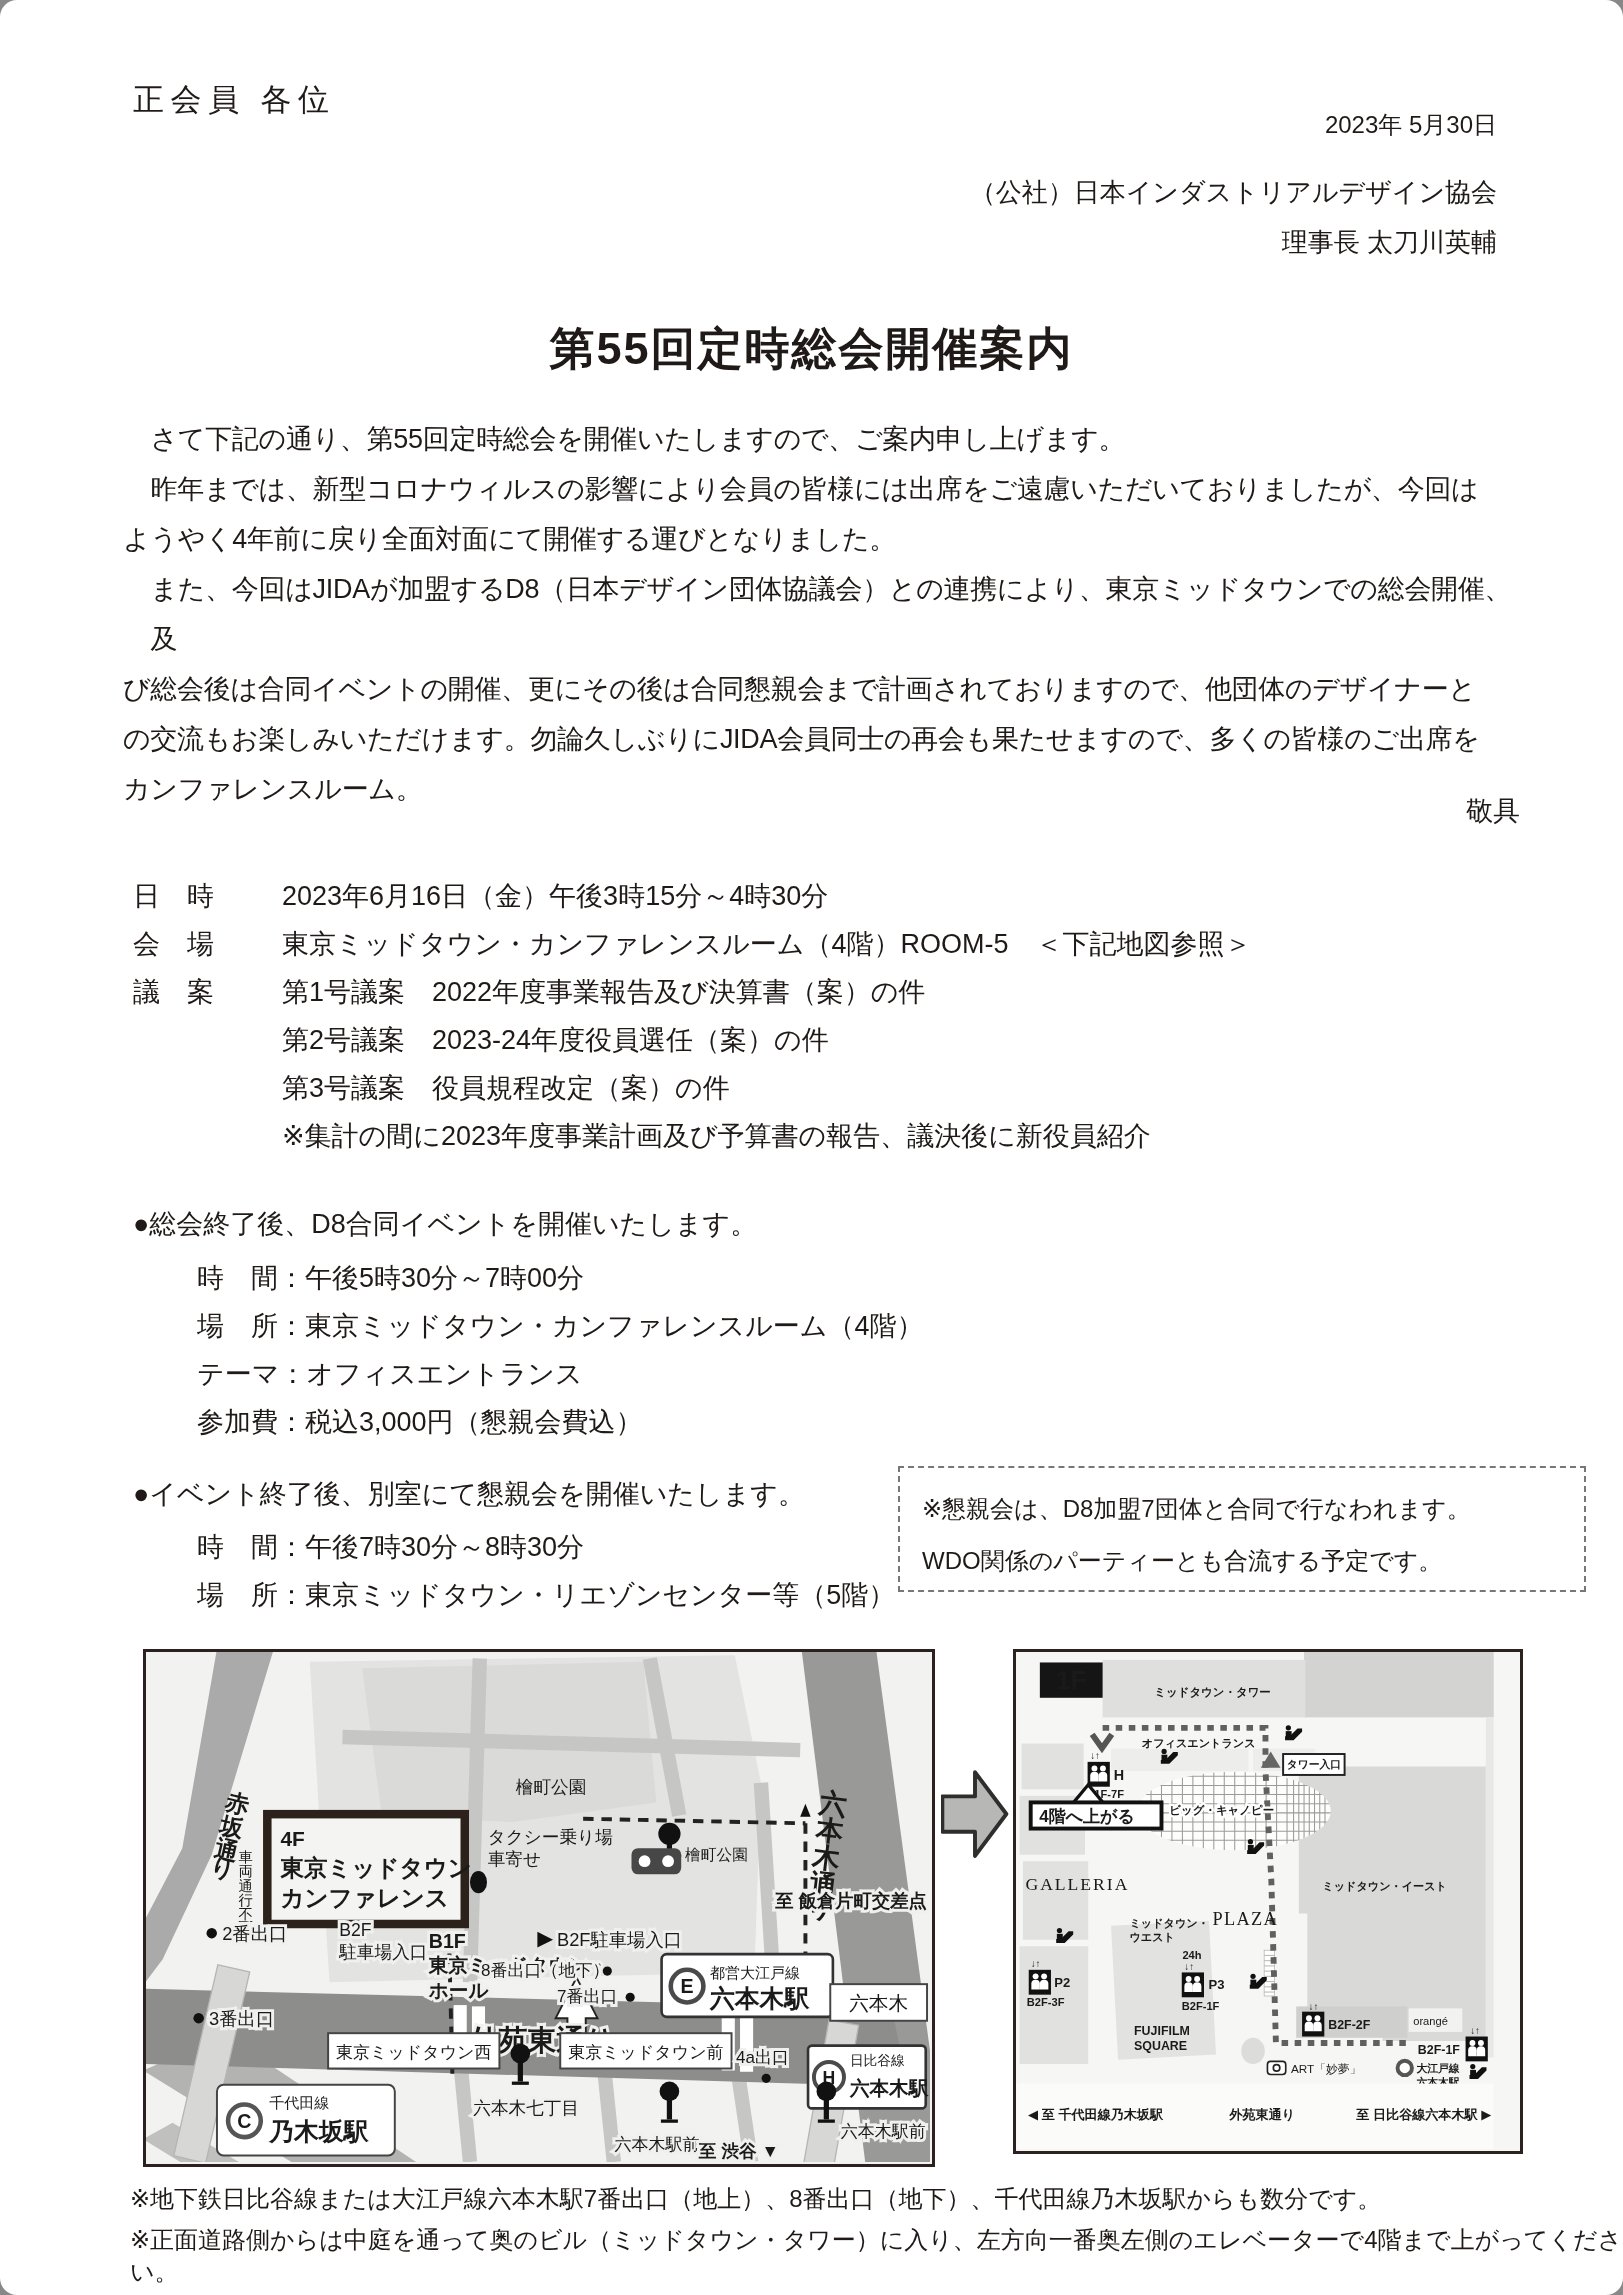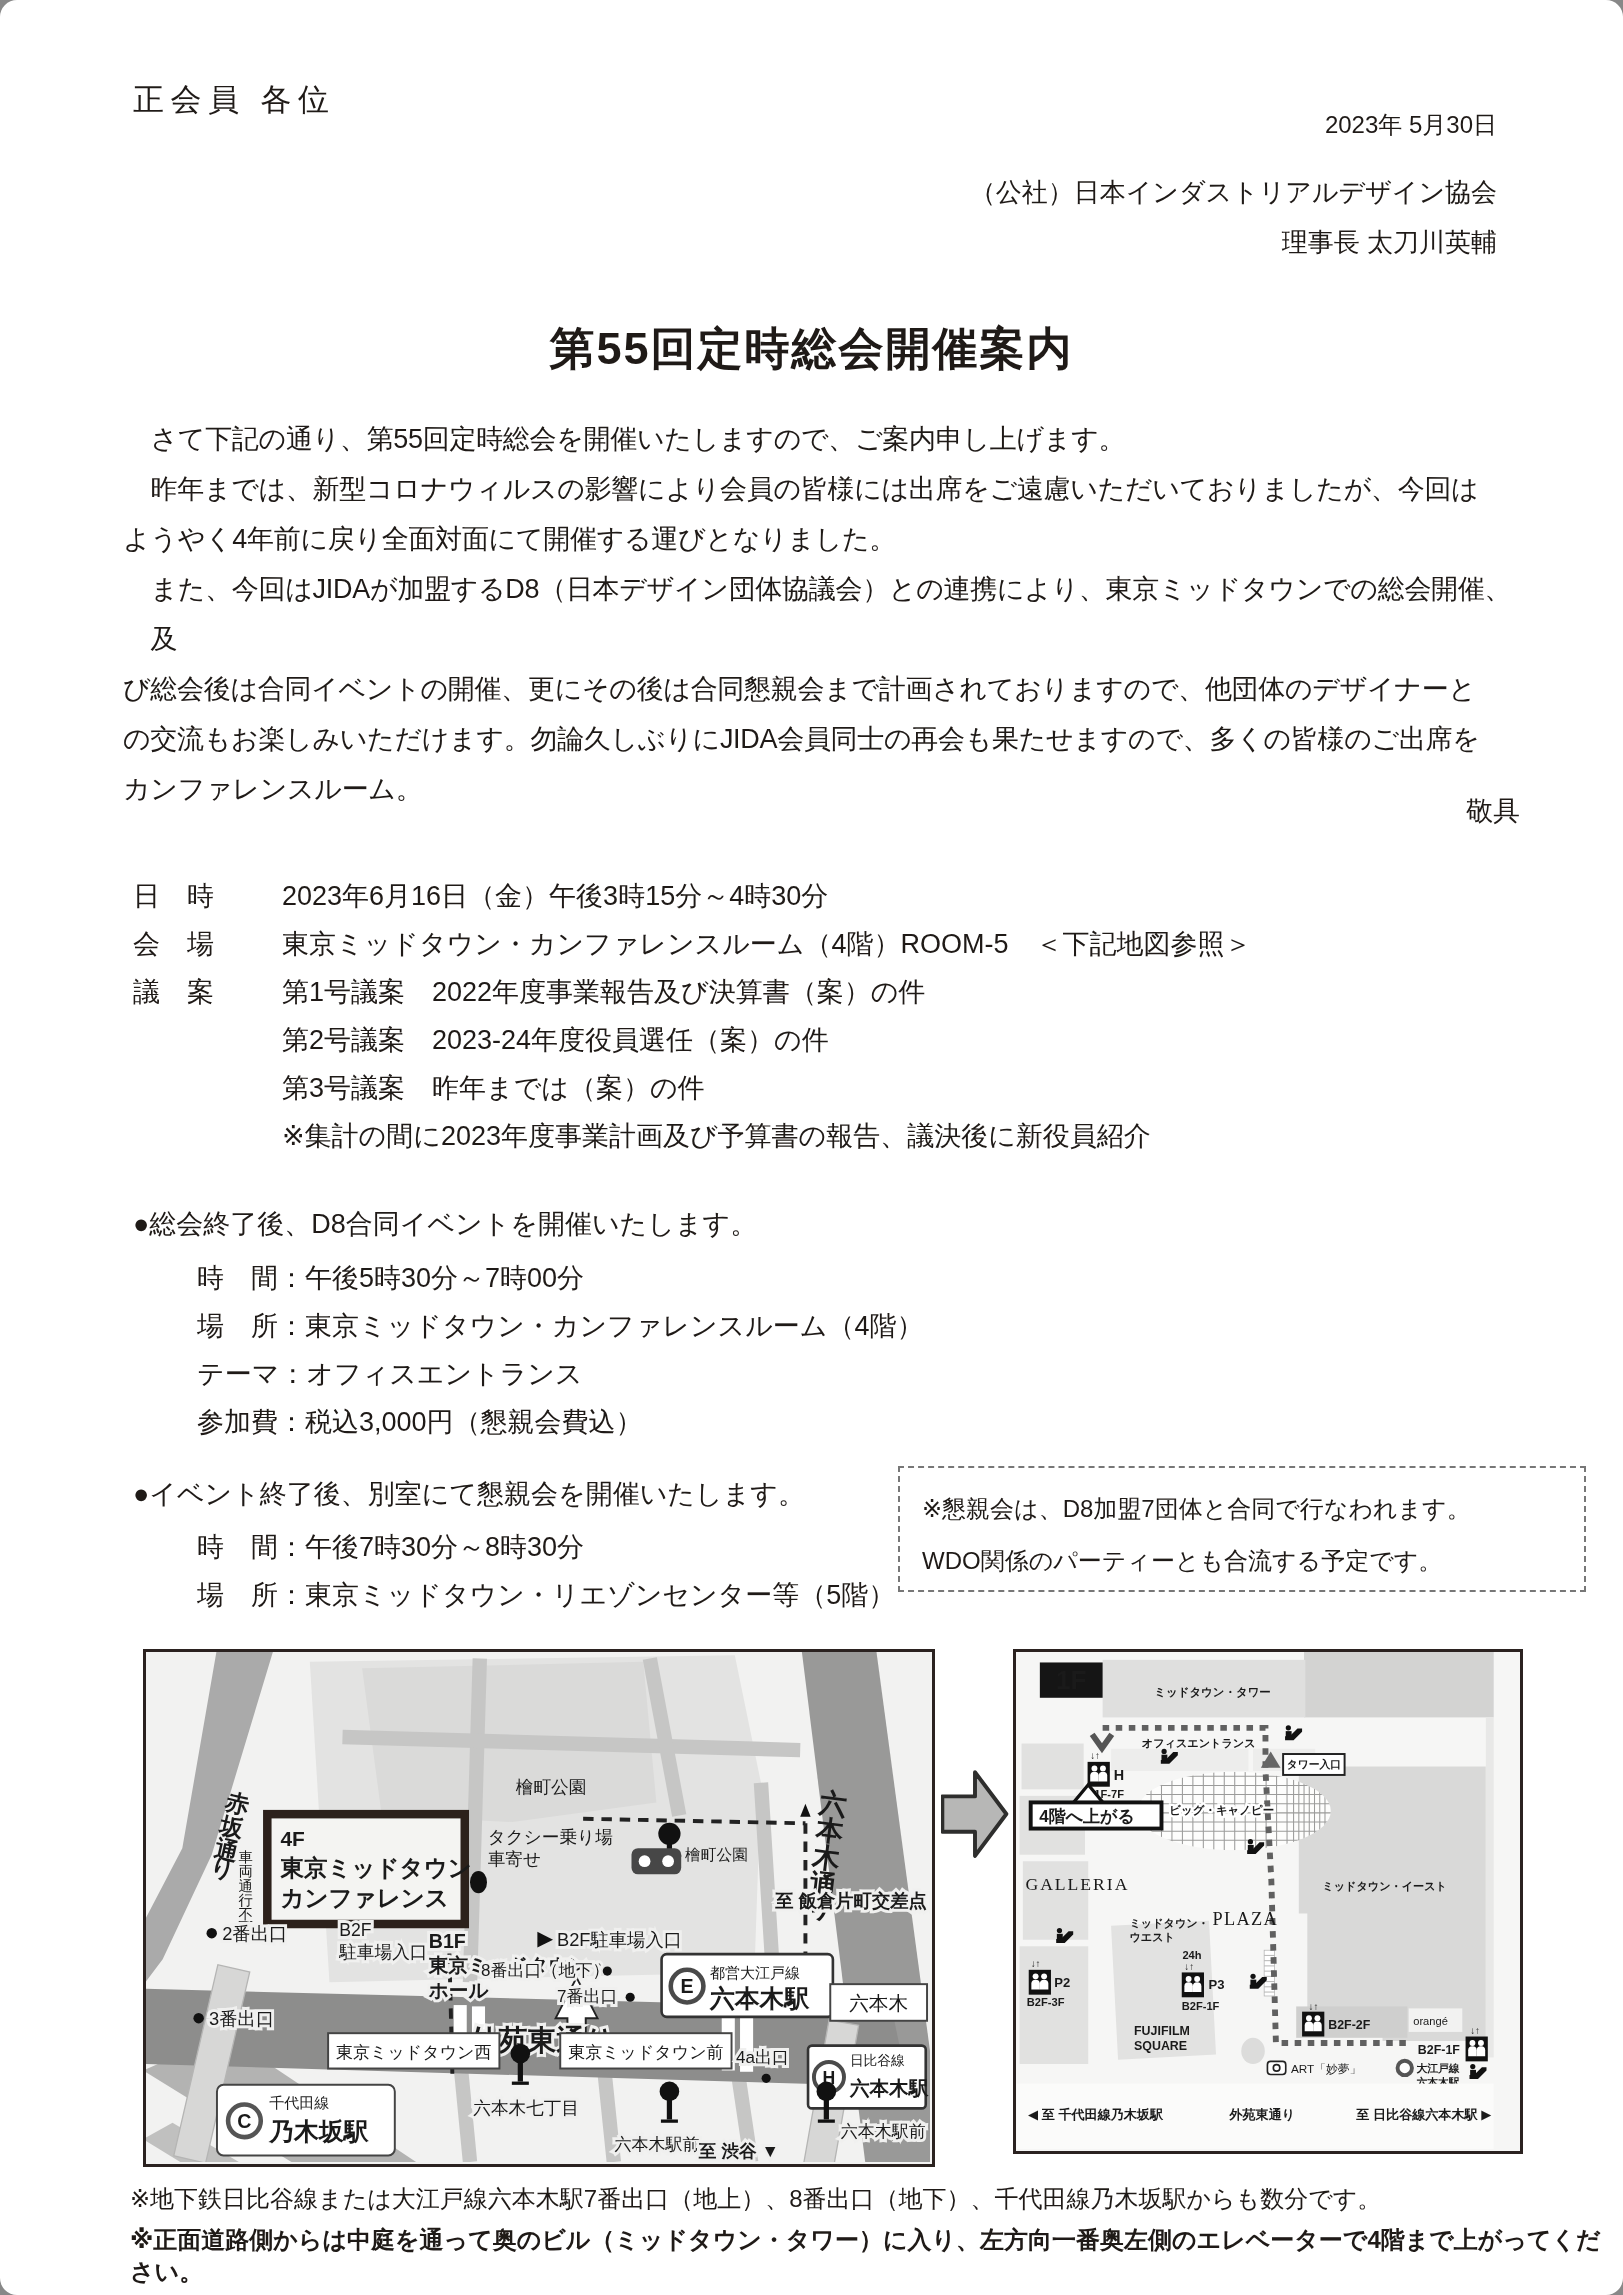--- a/index.html
+++ b/index.html
@@ -64,21 +64,21 @@
     <div class="row">
         <span class="lbl">議　案</span>
         <span>第1号議案　2022年度事業報告及び決算書（案）の件</span>
       </div>
     <div class="row">
         <span class="lbl"></span>
         <span>第2号議案　2023-24年度役員選任（案）の件</span>
       </div>
     <div class="row">
         <span class="lbl"></span>
-        <span>第3号議案　昨年までは（案）の件</span>
+        <span>第3号議案　役員規程改定（案）の件</span>
       </div>
     <div class="row">
         <span class="lbl"></span>
         <span>※集計の間に2023年度事業計画及び予算書の報告、議決後に新役員紹介</span>
       </div>
   </div>
 
   <div class="abs ev-head" style="top:1206px;">●総会終了後、D8合同イベントを開催いたします。</div>
   <div class="abs ev-rows" style="top:1254px;">
     <div><span>時　間：</span><span>午後5時30分～7時00分</span></div>
@@ -403,16 +403,16 @@
     <use href="#esc" x="690" y="630"></use>
 
     <rect x="0" y="660" width="730" height="100" fill="#fbfbfa"></rect>
     <text x="18" y="714" font-size="20" font-weight="700">◀ 至 千代田線乃木坂駅</text>
     <text x="326" y="714" font-size="20" font-weight="700">外苑東通り</text>
     <text x="520" y="714" font-size="20" font-weight="700">至 日比谷線六本木駅 ▶</text>
   </svg>
   </div>
 
   <div class="abs footnote" style="top:2183px;">※地下鉄日比谷線または大江戸線六本木駅7番出口（地上）、8番出口（地下）、千代田線乃木坂駅からも数分です。</div>
-  <div class="abs footnote" style="top:2224px;font-weight:bold;">※正面道路側からは中庭を通って奥のビル（ミッドタウン・タワー）に入り、左方向一番奥左側のエレベーターで4階まで上がってください。</div>
+  <div class="abs footnote" style="top:2224px;">※正面道路側からは中庭を通って奥のビル（ミッドタウン・タワー）に入り、左方向一番奥左側のエレベーターで4階まで上がってください。</div>
 
 </div>
 
 
 </body></html>

